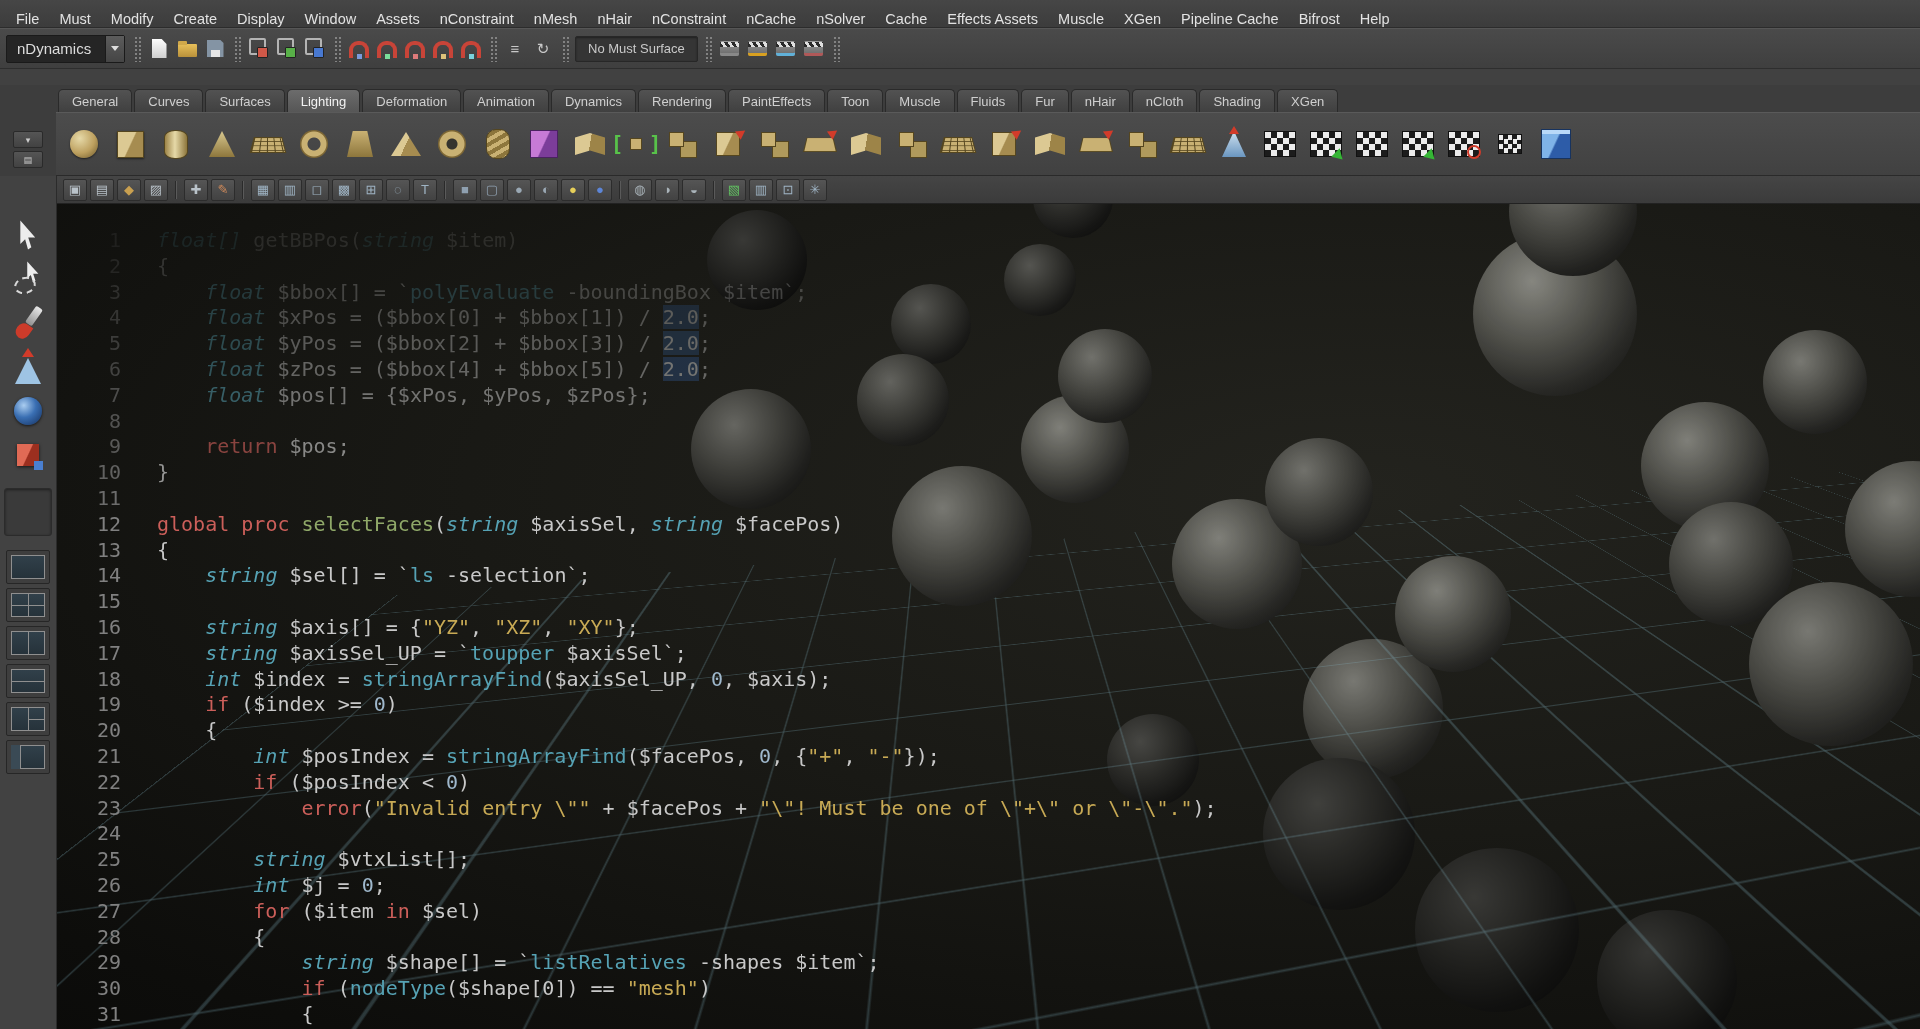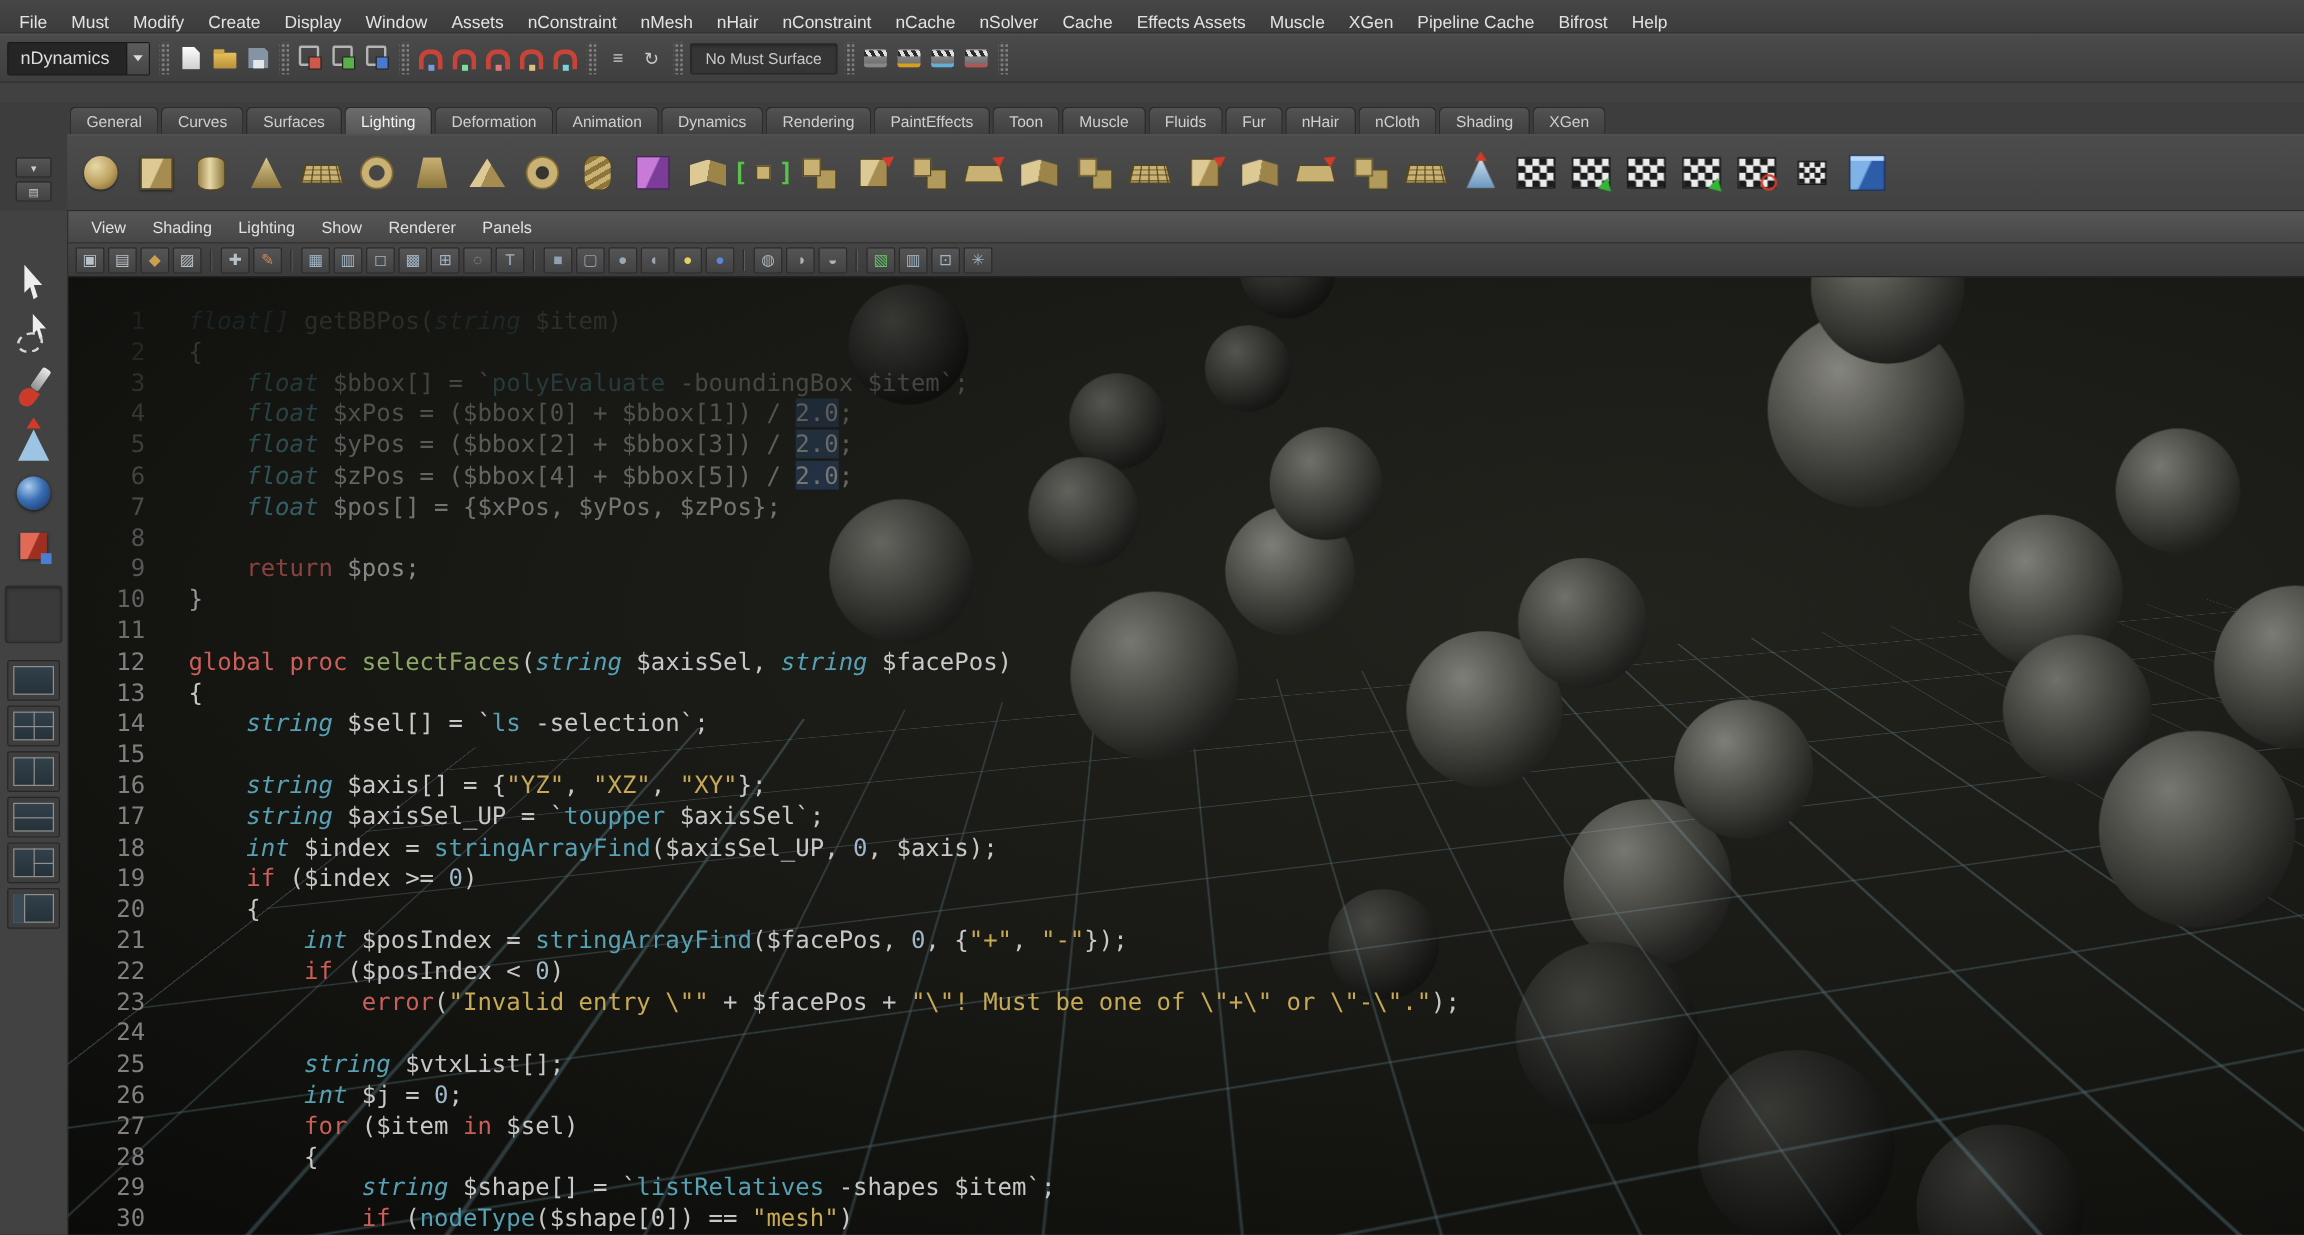--- a/index.html
+++ b/index.html
@@ -332,28 +332,20 @@
           <div class="lay l-single"></div>
           <div class="lay l-four"></div>
           <div class="lay l-two-side"></div>
           <div class="lay l-two-stack"></div>
           <div class="lay l-three"></div>
           <div class="lay l-outliner"></div>
         </div>
     </div>
 
     <div class="panel">
-      <div class="panelmenu">
-          <div class="panel-menu-item">View</div>
-          <div class="panel-menu-item">Shading</div>
-          <div class="panel-menu-item">Lighting</div>
-          <div class="panel-menu-item">Show</div>
-          <div class="panel-menu-item">Renderer</div>
-          <div class="panel-menu-item">Panels</div>
-        </div>
       <div class="paneltools">
           <div class="ptool" style="color: rgb(185, 194, 201);">▣</div>
           <div class="ptool" style="color: rgb(185, 194, 201);">▤</div>
           <div class="ptool" style="color: rgb(201, 160, 80);">◆</div>
           <div class="ptool" style="color: rgb(185, 194, 201);">▨</div>
           <div class="vsep"></div>
           <div class="ptool" style="color: rgb(185, 194, 201);">✚</div>
           <div class="ptool" style="color: rgb(208, 138, 90);">✎</div>
           <div class="vsep"></div>
           <div class="ptool" style="color: rgb(159, 180, 196);">▦</div>

